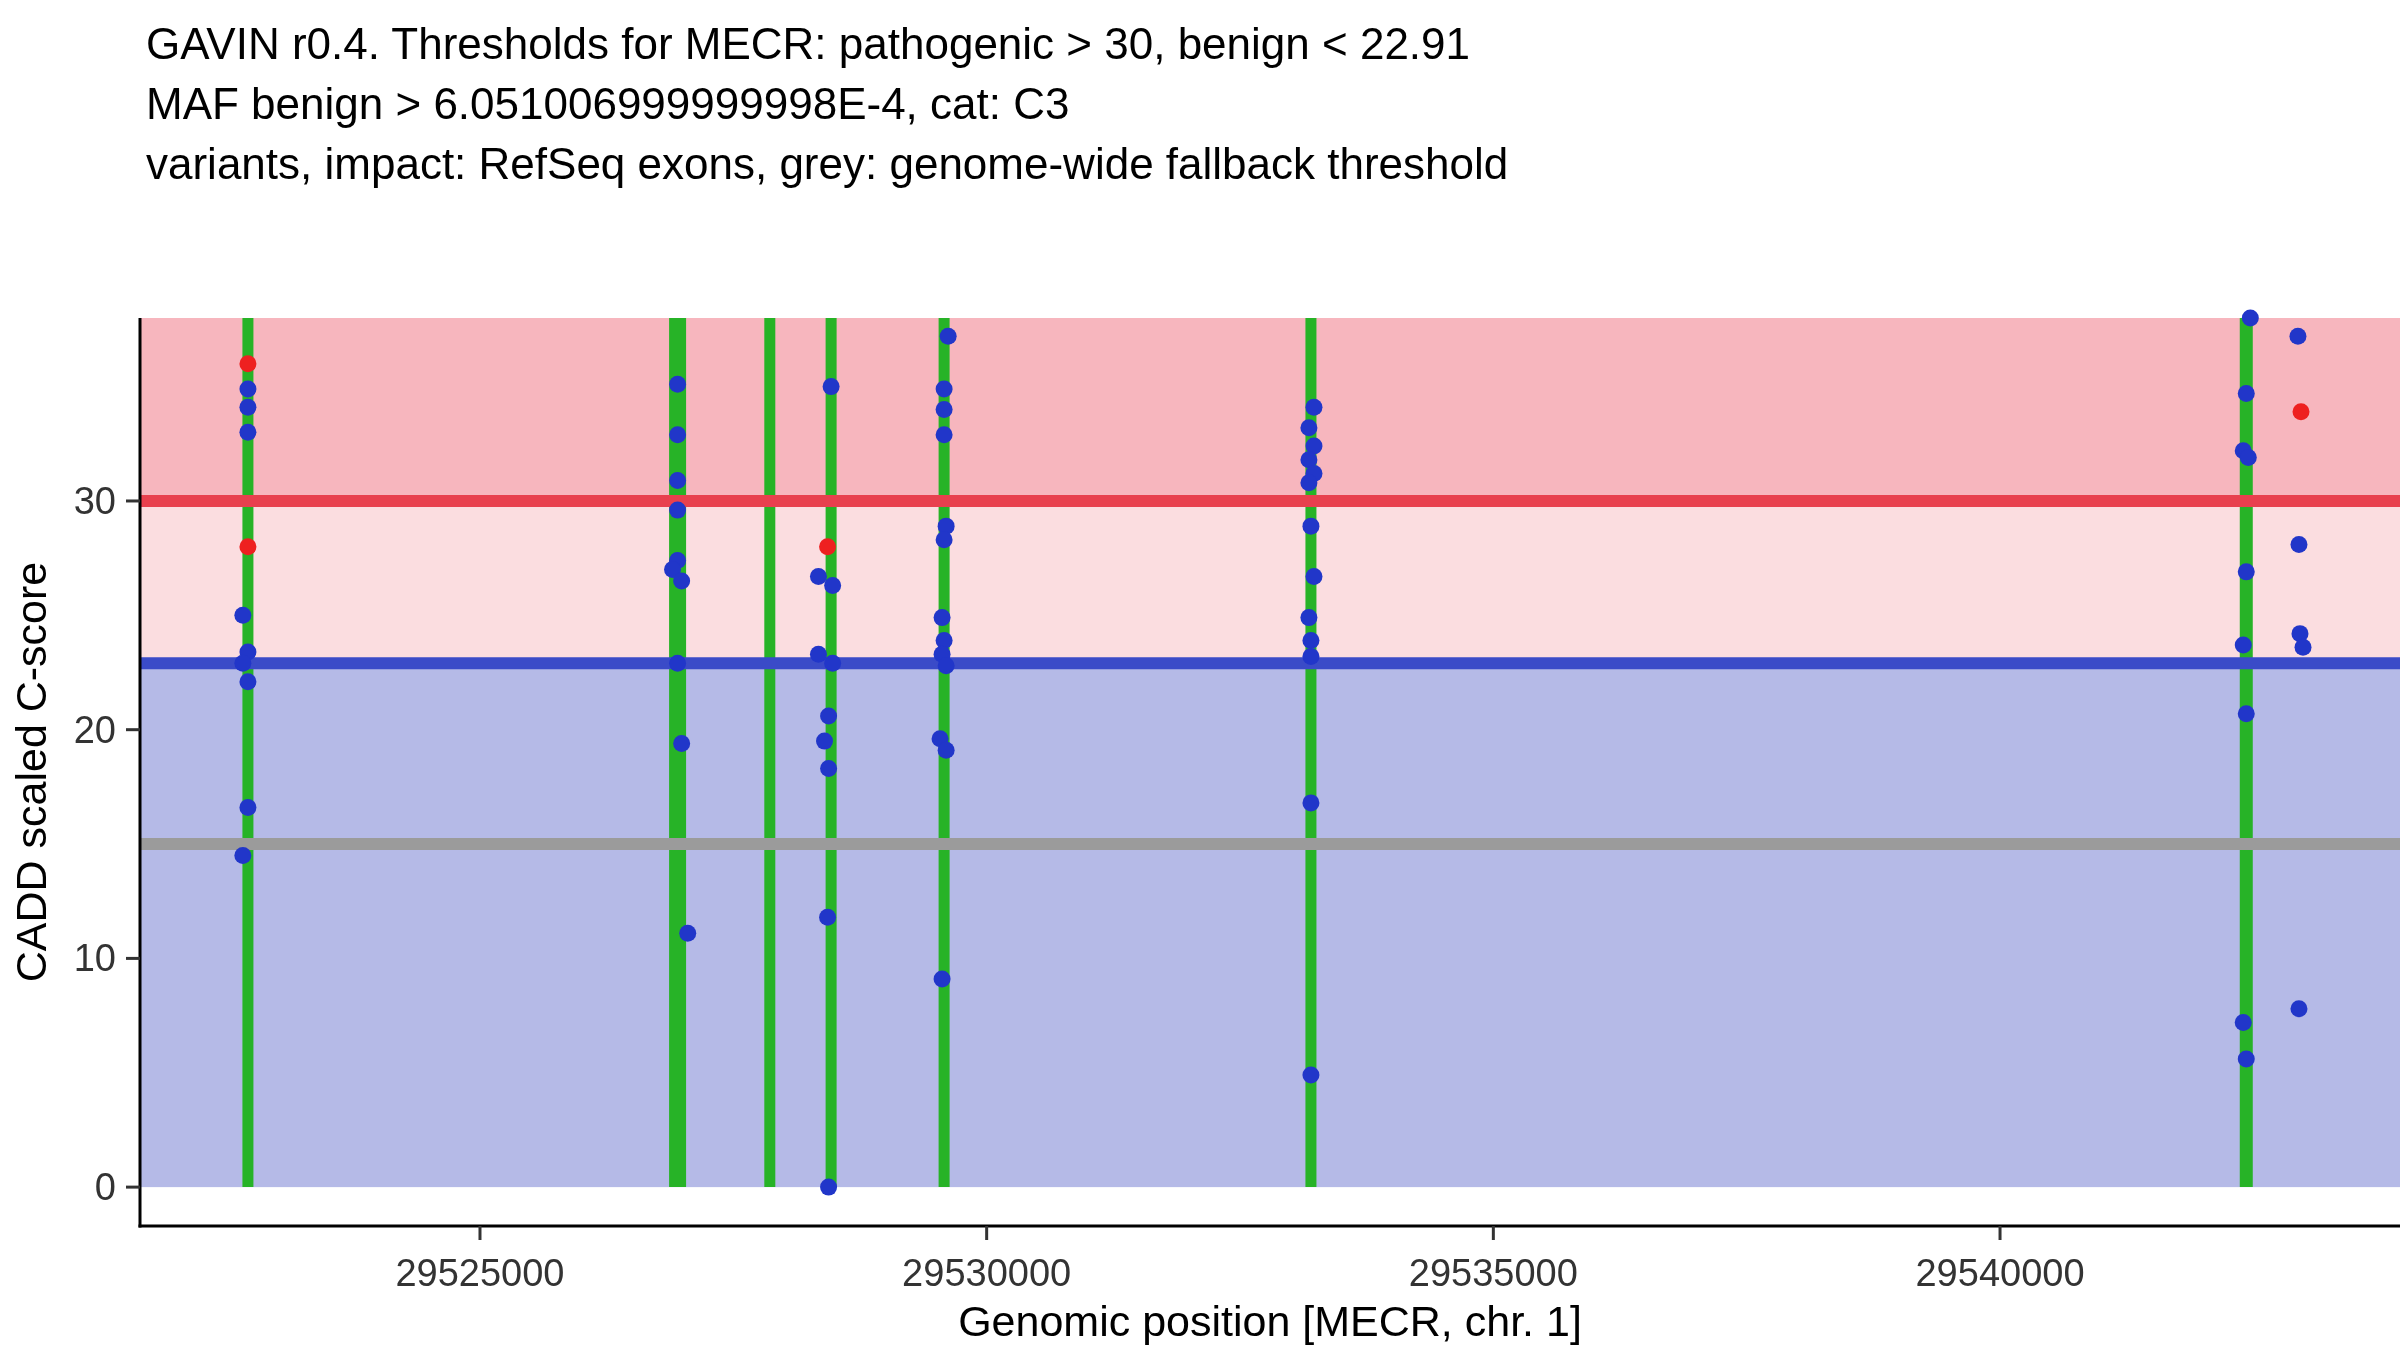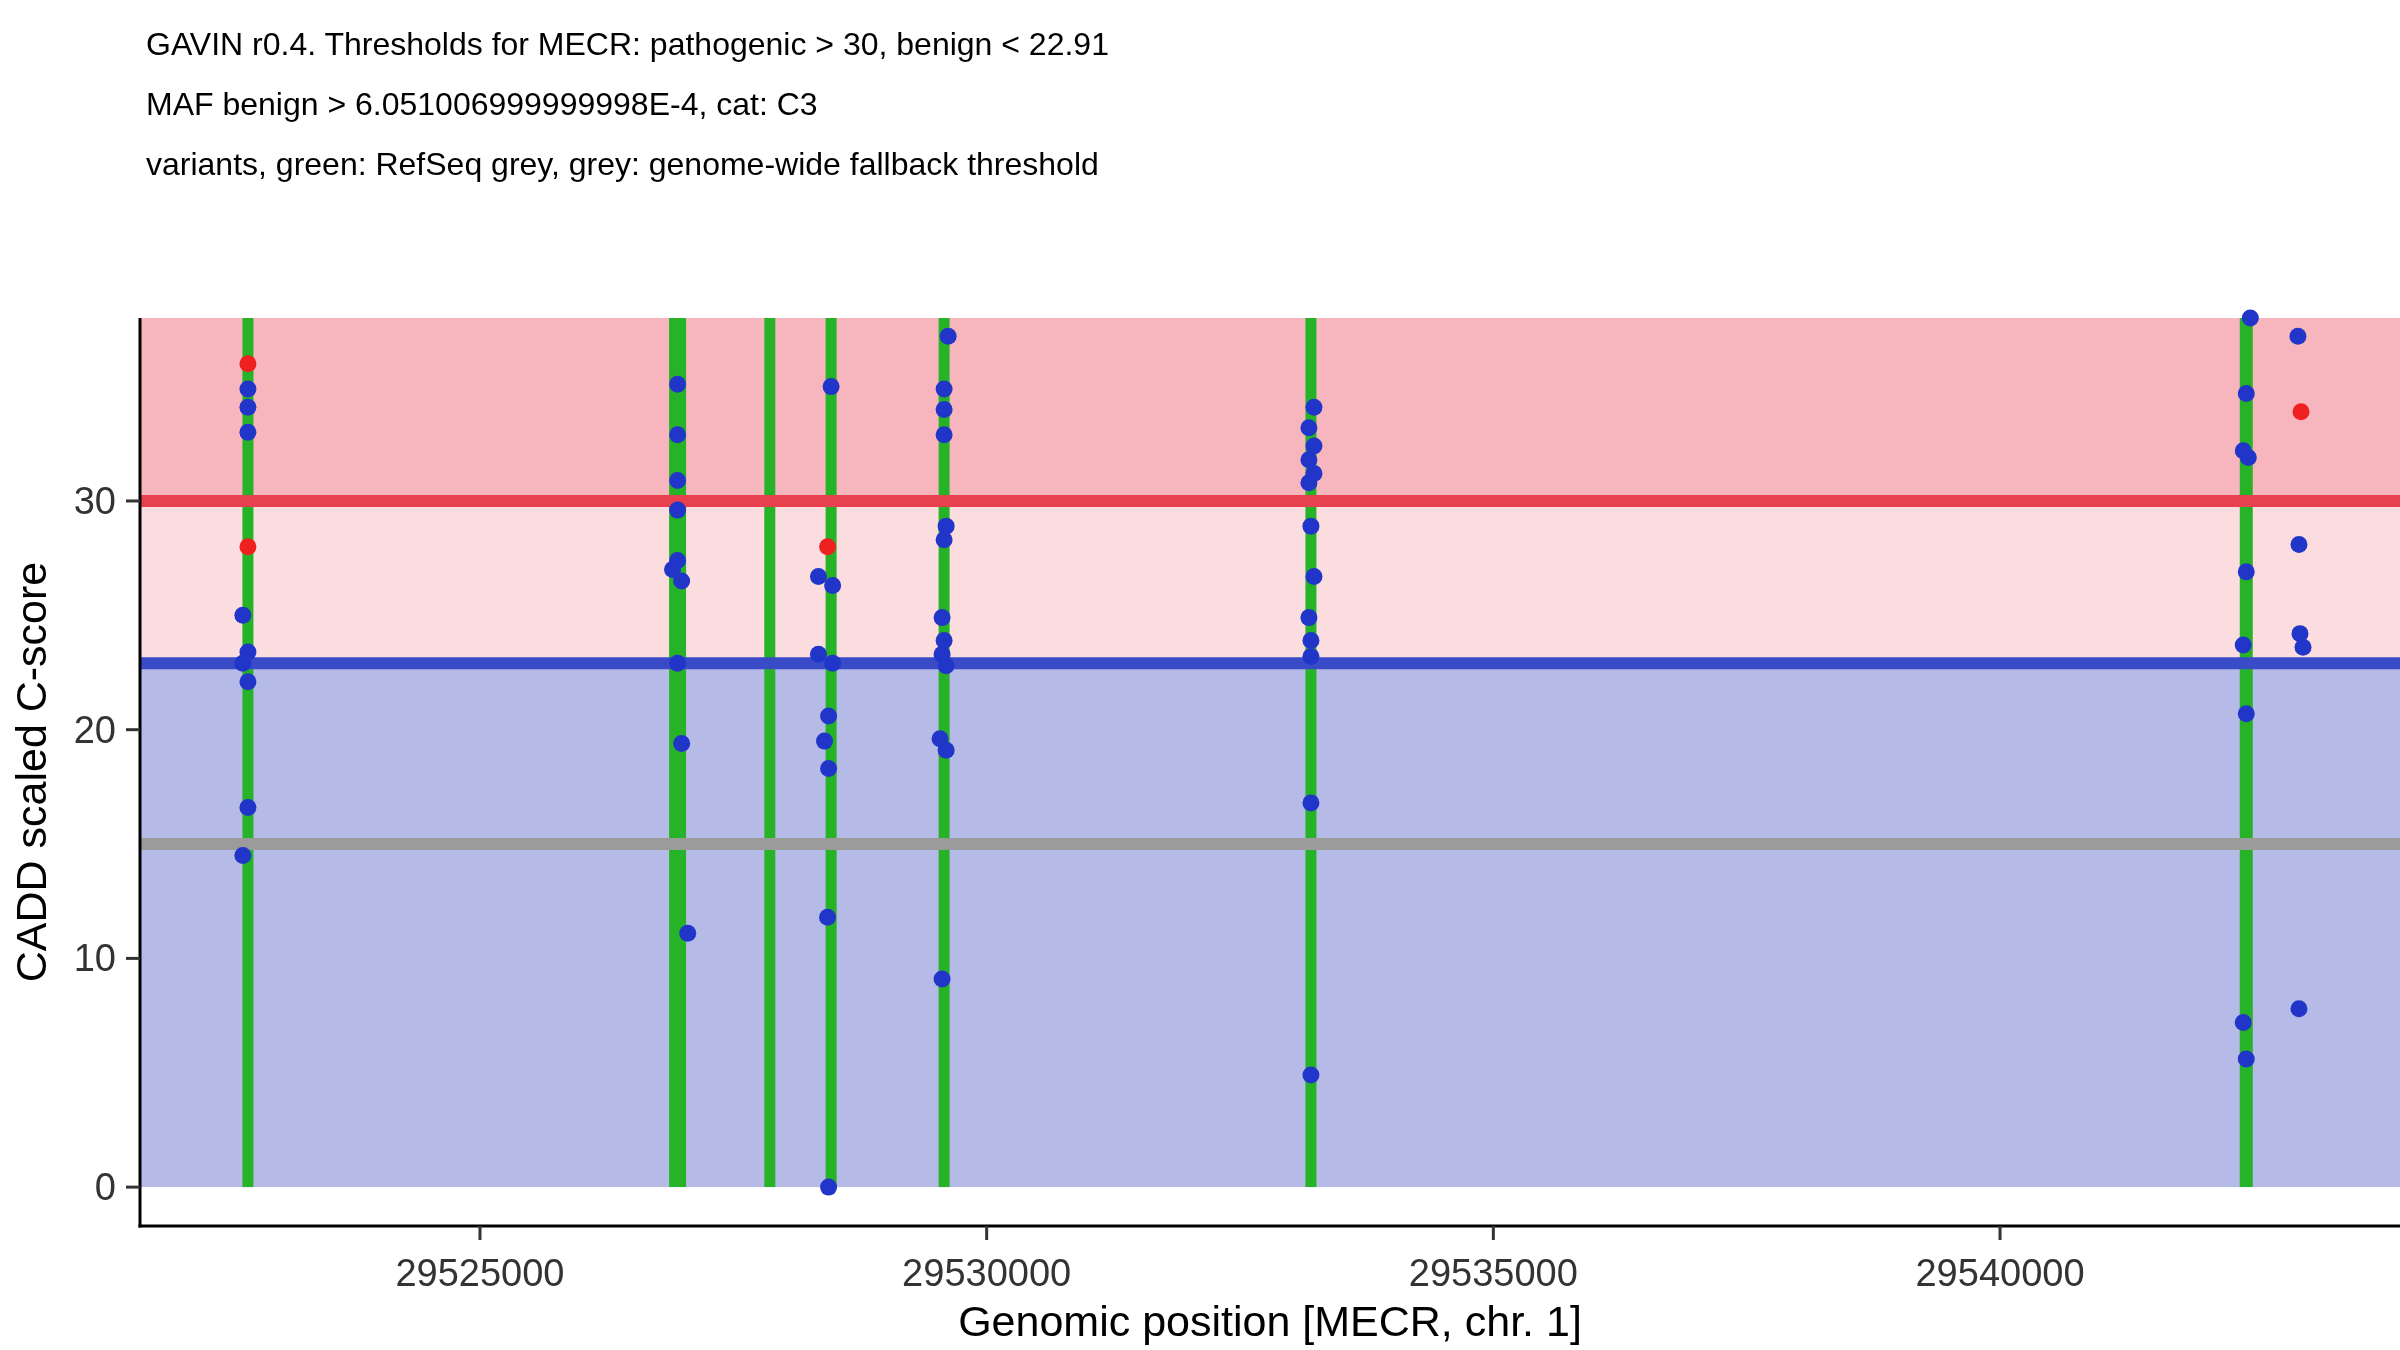--- a/index.html
+++ b/index.html
@@ -1,32 +1,32 @@
 <!DOCTYPE html>
 <html><head>
 <meta charset="utf-8">
 <style>
   * { margin: 0; padding: 0; box-sizing: border-box; }
   html, body { width: 2400px; height: 1350px; background: #ffffff; overflow: hidden; }
   .page { position: relative; width: 2400px; height: 1350px; font-family: "Liberation Sans", sans-serif; }
   #chart-svg { position: absolute; left: 0; top: 0; }
   .title-block { position: absolute; left: 146px; top: 14px; z-index: 2; }
-  .title-line { font-size: 32px; line-height: 60px; color: #000000; white-space: pre; }
+  .title-line { font-size: 44px; line-height: 60px; color: #000000; white-space: pre; }
   .tick-label { font-family: "Liberation Sans", sans-serif; font-size: 38px; fill: #333333; }
   .axis-label { font-family: "Liberation Sans", sans-serif; font-size: 43px; fill: #000000; }
 </style>
 </head>
 <body>
 
 <div class="page">
 
   <div class="title-block">
     <div class="title-line">GAVIN r0.4. Thresholds for MECR: pathogenic &gt; 30, benign &lt; 22.91</div>
     <div class="title-line">MAF benign &gt; 6.051006999999998E-4, cat: C3</div>
-    <div class="title-line">variants, green: RefSeq grey, grey: genome-wide fallback threshold</div>
+    <div class="title-line">variants, impact: RefSeq exons, grey: genome-wide fallback threshold</div>
   </div>
 
   <svg id="chart-svg" width="2400" height="1350" viewBox="0 0 2400 1350">
     <g id="bands-group">
         <rect x="140" y="318" width="2260" height="182.97229219143583" fill="#F7B6BE"></rect>
         <rect x="140" y="500.9722921914358" width="2260" height="162.15919395465994" fill="#FBDDE0"></rect>
         <rect x="140" y="663.1314861460958" width="2260" height="523.9869017632241" fill="#B5BAE7"></rect>
       </g>
     <g id="exons-group">
         <line x1="247.92305622814098" x2="247.92305622814098" y1="1187.1183879093198" y2="318" stroke="#27B327" stroke-width="11"></line>

